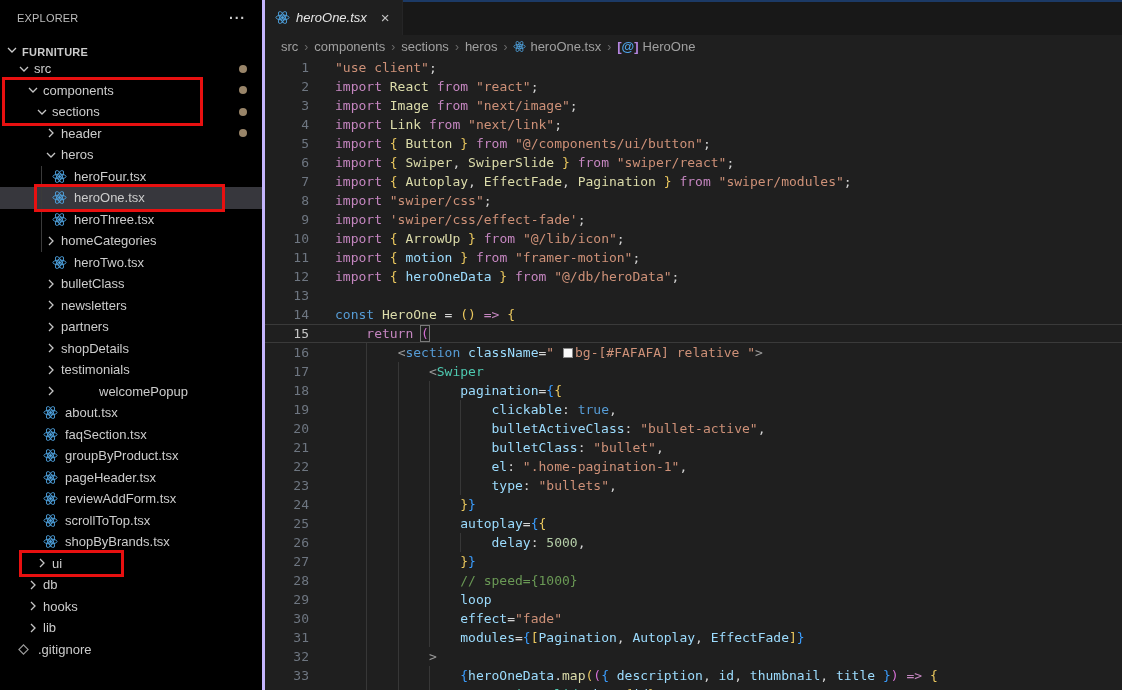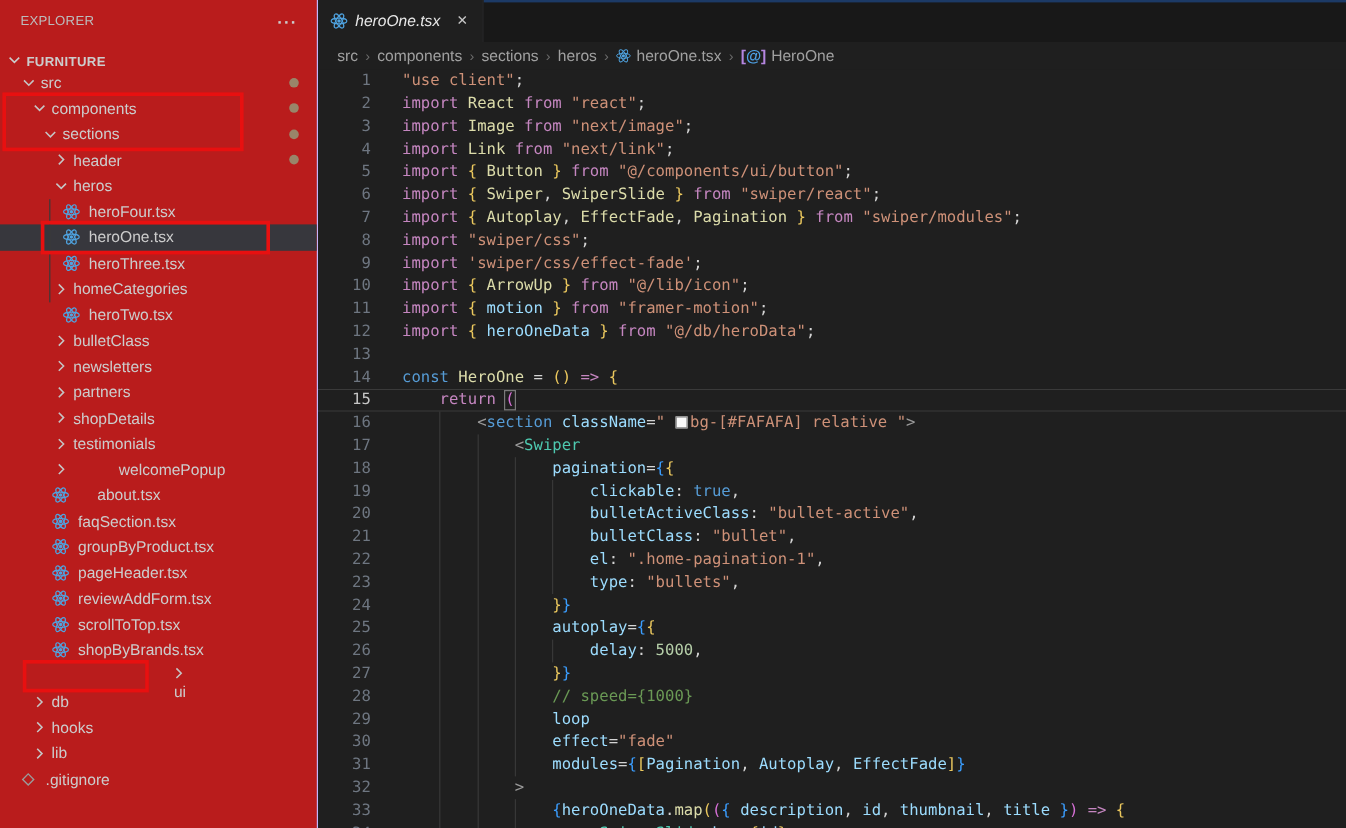--- a/index.html
+++ b/index.html
@@ -1,22 +1,22 @@
 <!DOCTYPE html>
 <html><head>
 <meta charset="utf-8">
 <style>
   * { margin:0; padding:0; box-sizing:border-box; }
   html,body { width:1122px; height:690px; overflow:hidden; background:#181818;
     font-family:"Liberation Sans", sans-serif; }
   #app { position:relative; width:1122px; height:690px; display:flex; }
 
   
-  #sidebar { position:relative; width:265px; height:690px; background:#b91c1c;
-    border-right:1px solid #c4b5fd; flex:none; overflow:hidden; }
+  #sidebar { position:relative; width:265px; height:690px; background:#000000;
+    border-right:3px solid #c4b5fd; flex:none; overflow:hidden; }
   #explorer-header { height:35px; display:flex; align-items:center; justify-content:space-between;
     padding:0 16px 0 17px; }
   #explorer-title { font-size:11px; color:#bcbcbc; letter-spacing:.2px; }
   #explorer-actions { color:#cccccc; font-size:14px; font-weight:bold; letter-spacing:1px; cursor:pointer; }
   #furniture-row { height:23px; display:flex; align-items:flex-end; padding-left:4px;
     color:#cccccc; font-size:11px; font-weight:bold; letter-spacing:.3px; }
   #furniture-row .twisty { margin-right:2px; display:flex; }
   #tree { position:absolute; top:58px; left:0; right:0; }
   .trow { position:relative; height:21.5px; display:flex; align-items:center;
     font-size:13px; color:#cccccc; cursor:pointer; white-space:nowrap; }
@@ -218,21 +218,21 @@
           <span class="label">testimonials</span>
         </div>
         <div class="trow" style="padding-left: 43px; gap: 38px;">
           <span class="twisty">
             <svg width="16" height="16" viewBox="0 0 16 16">
               <path d="M6 4l4 4-4 4" stroke="#c5c5c5" stroke-width="1.3" fill="none"></path>
             </svg>
           </span>
           <span class="label">welcomePopup</span>
         </div>
-        <div class="trow" style="padding-left: 43px; gap: 16px;">
+        <div class="trow" style="padding-left: 43px;">
           <span class="ficon">
             <svg width="15" height="15" viewBox="0 0 16 16">
               <ellipse cx="8" cy="8" rx="7" ry="2.6" transform="rotate(0 8 8)" stroke="#4fa3e0" stroke-width="1" fill="none"></ellipse>
               <ellipse cx="8" cy="8" rx="7" ry="2.6" transform="rotate(60 8 8)" stroke="#4fa3e0" stroke-width="1" fill="none"></ellipse>
               <ellipse cx="8" cy="8" rx="7" ry="2.6" transform="rotate(120 8 8)" stroke="#4fa3e0" stroke-width="1" fill="none"></ellipse>
               <circle cx="8" cy="8" r="1.6" fill="#4fa3e0"></circle>
             </svg>
           </span>
           <span class="label">about.tsx</span>
         </div>
@@ -295,21 +295,21 @@
           <span class="ficon">
             <svg width="15" height="15" viewBox="0 0 16 16">
               <ellipse cx="8" cy="8" rx="7" ry="2.6" transform="rotate(0 8 8)" stroke="#4fa3e0" stroke-width="1" fill="none"></ellipse>
               <ellipse cx="8" cy="8" rx="7" ry="2.6" transform="rotate(60 8 8)" stroke="#4fa3e0" stroke-width="1" fill="none"></ellipse>
               <ellipse cx="8" cy="8" rx="7" ry="2.6" transform="rotate(120 8 8)" stroke="#4fa3e0" stroke-width="1" fill="none"></ellipse>
               <circle cx="8" cy="8" r="1.6" fill="#4fa3e0"></circle>
             </svg>
           </span>
           <span class="label">shopByBrands.tsx</span>
         </div>
-        <div class="trow" style="padding-left: 34px; flex-direction: column;">
+        <div class="trow" style="padding-left: 34px;">
           <span class="twisty">
             <svg width="16" height="16" viewBox="0 0 16 16">
               <path d="M6 4l4 4-4 4" stroke="#c5c5c5" stroke-width="1.3" fill="none"></path>
             </svg>
           </span>
           <span class="label">ui</span>
         </div>
         <div class="trow" style="padding-left: 25px;">
           <span class="twisty">
             <svg width="16" height="16" viewBox="0 0 16 16">

